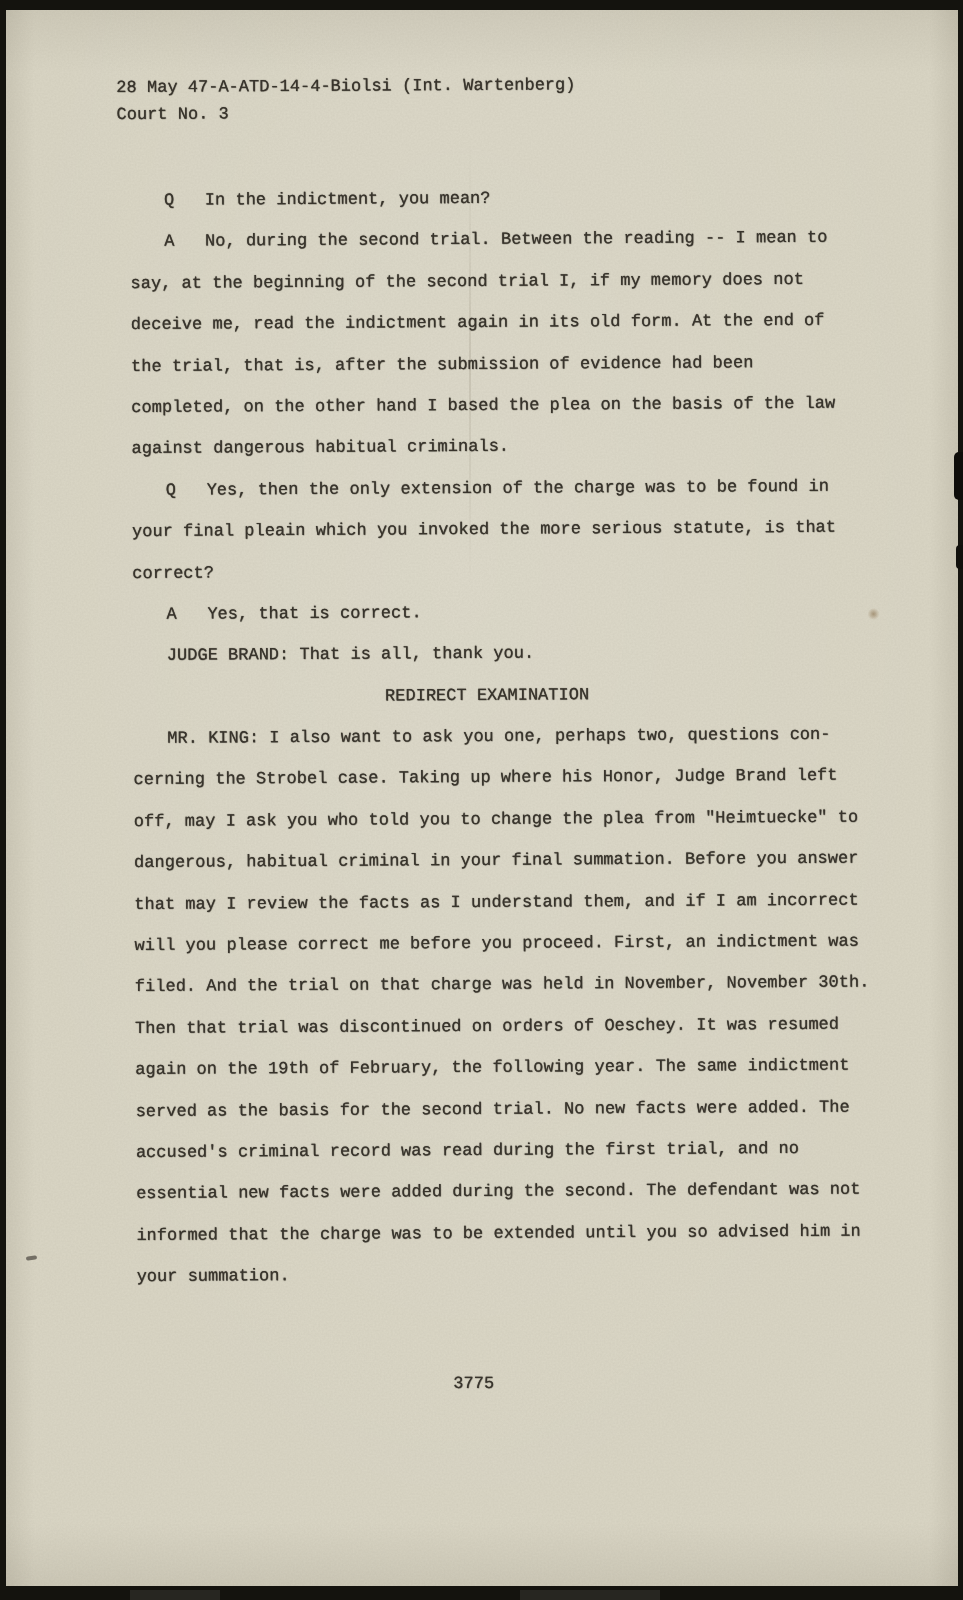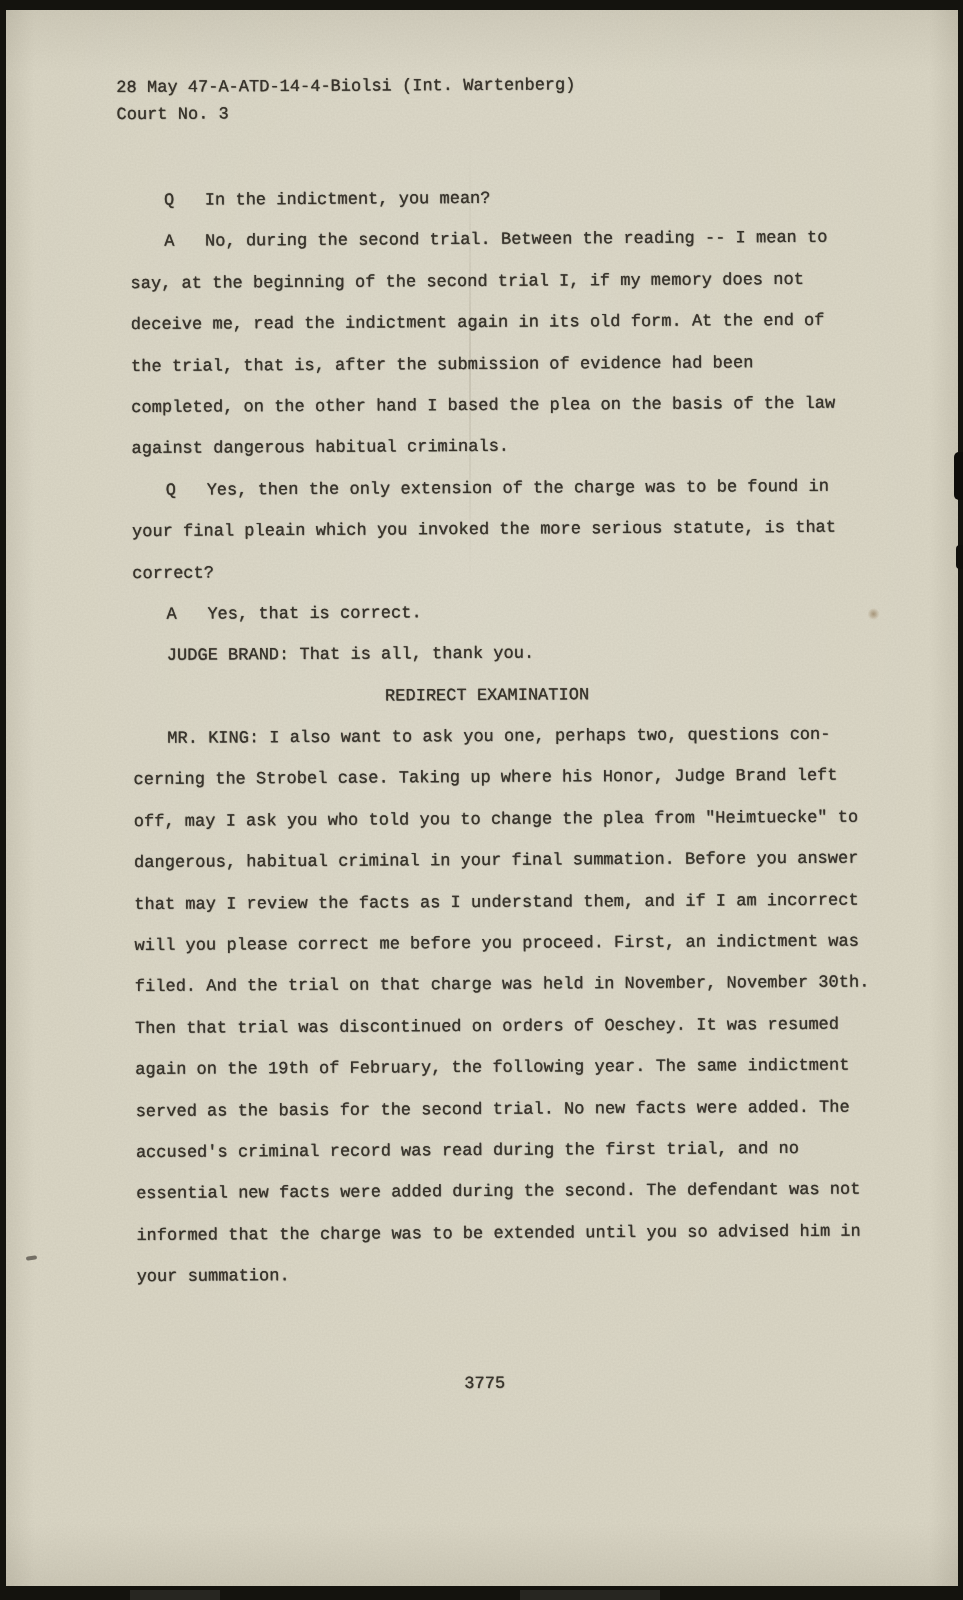--- a/index.html
+++ b/index.html
@@ -38,21 +38,21 @@
   }
   .body-text {
     position: absolute; left: 124px; top: 170px;
     line-height: 41.4px;
     width: 745px;
   }
   .line { height: 41.4px; }
   .indent { padding-left: 34px; }
   .heading { padding-left: 252px; }
   .page-number {
-    position: absolute; left: 451px; top: 1362px;
+    position: absolute; left: 440px; top: 1362px;
     line-height: 27px;
   }
 
   
   .crease {
     position: absolute; left: 463px; top: 130px; width: 2px; height: 450px;
     background: linear-gradient(to bottom, rgba(110,100,80,0), rgba(110,100,80,0.16), rgba(110,100,80,0));
     pointer-events: none;
   }
   .stain {

